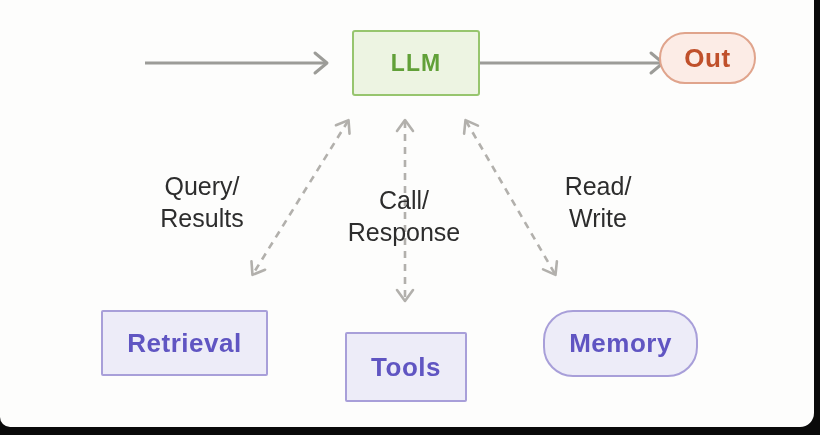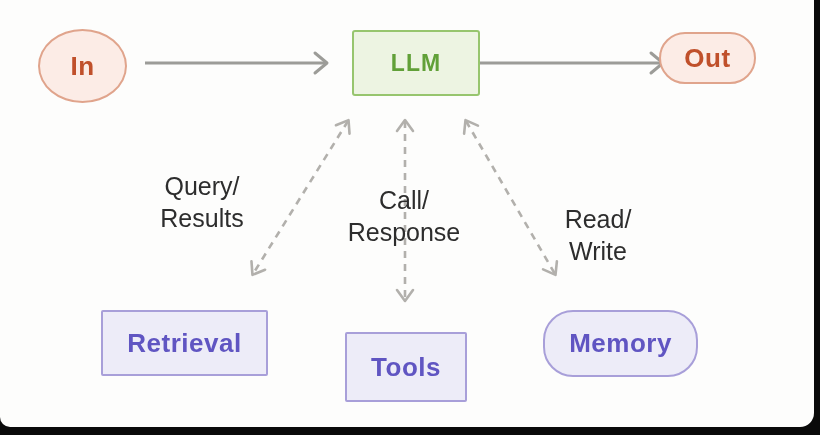--- a/index.html
+++ b/index.html
@@ -38,21 +38,21 @@
   }
   .node-retrieval{left:101px;top:310px;width:167px;height:66px;}
   .node-tools{left:345px;top:332px;width:122px;height:70px;}
   .node-memory{left:543px;top:310px;width:155px;height:67px;border-radius:30px;}
   .edge-label{
     position:absolute;text-align:center;color:var(--label-text);
     font-size:25px;line-height:32px;font-weight:400;width:180px;
   }
   .lbl-query{left:112px;top:170px;}
   .lbl-call{left:314px;top:184px;}
-  .lbl-read{left:508px;top:170px;margin-top:33px;}
+  .lbl-read{left:508px;top:170px;}
   svg.arrows{position:absolute;left:0;top:0;width:820px;height:435px;pointer-events:none;}
 </style>
 </head>
 <body>
 
 <div class="canvas">
 
   <svg class="arrows" viewBox="0 0 820 435">
     <defs>
       <marker id="headSolid" markerUnits="userSpaceOnUse" markerWidth="22" markerHeight="26" viewBox="0 0 22 26" refX="16" refY="13" orient="auto-start-reverse">
@@ -64,23 +64,20 @@
     </defs>
 
     <path d="M145,63 L326,63" stroke="#9c9c98" stroke-width="3" fill="none" marker-end="url(#headSolid)"></path>
     <path d="M480,63 L662,63" stroke="#9c9c98" stroke-width="3" fill="none" marker-end="url(#headSolid)"></path>
 
     <path d="M348,121 L253,274" stroke="#b2b0ac" stroke-width="2.6" fill="none" stroke-dasharray="7 6" marker-start="url(#headDash)" marker-end="url(#headDash)"></path>
     <path d="M405,121 L405,300" stroke="#b2b0ac" stroke-width="2.6" fill="none" stroke-dasharray="7 6" marker-start="url(#headDash)" marker-end="url(#headDash)"></path>
     <path d="M466,121 L555,274" stroke="#b2b0ac" stroke-width="2.6" fill="none" stroke-dasharray="7 6" marker-start="url(#headDash)" marker-end="url(#headDash)"></path>
   </svg>
 
-  <div class="node io node-in">
-    <span>In</span>
-  </div>
 
   <div class="node node-llm">
     <span>LLM</span>
   </div>
 
   <div class="node io node-out">
     <span>Out</span>
   </div>
 
   <div class="node module node-tools">

